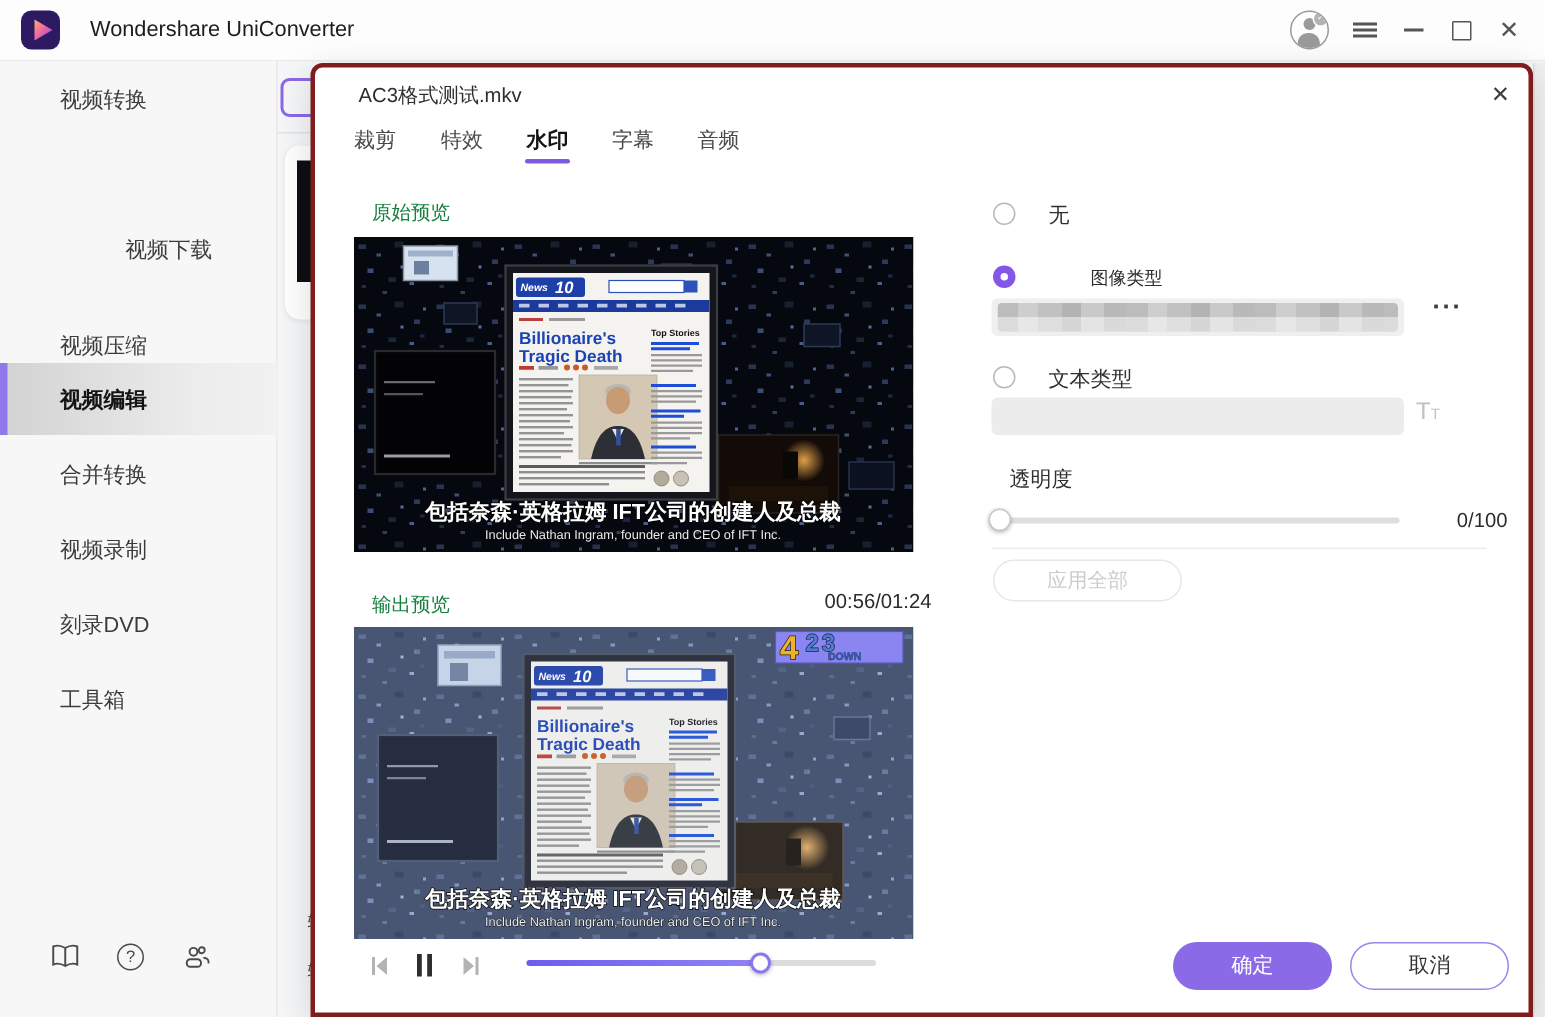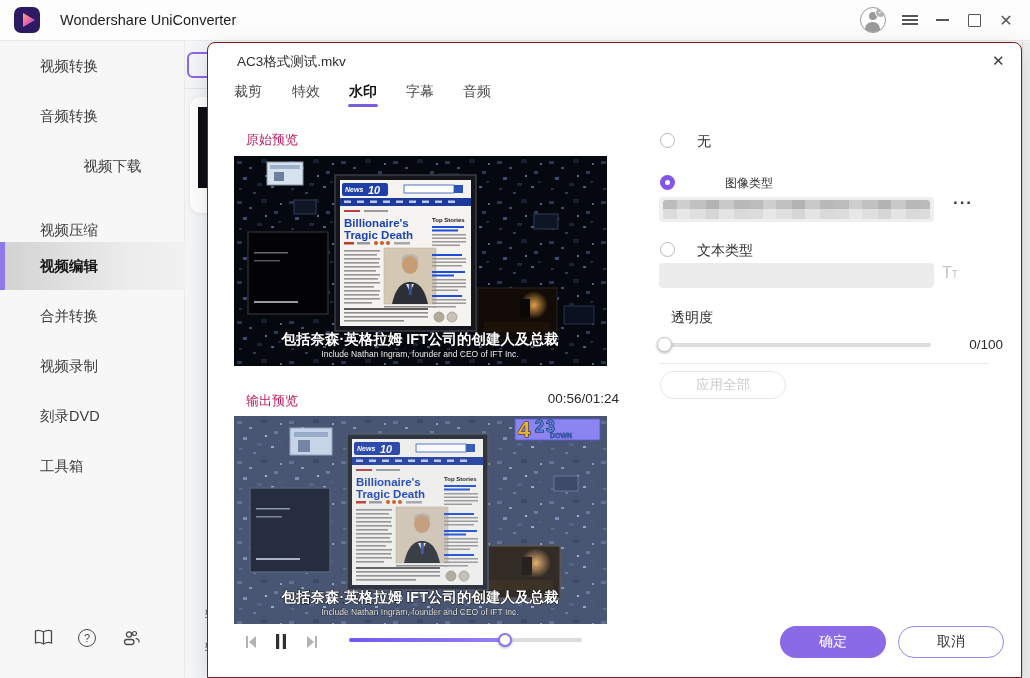--- a/index.html
+++ b/index.html
@@ -10,35 +10,35 @@
   svg text{font-family:"Liberation Sans","DejaVu Sans",sans-serif;}
   
   #topbar{left:0;top:0;width:1030px;height:41px;background:#fdfdfd;border-bottom:1px solid #ebebeb;box-sizing:border-box;}
   .winbtn{display:flex;align-items:center;justify-content:center;width:28px;height:28px;cursor:pointer;}
   
   #sidebar{left:0;top:41px;width:185px;height:637px;background:#f7f7f7;border-right:1px solid #e9e9e9;box-sizing:border-box;}
   .side-item{position:absolute;left:0;width:185px;height:48px;display:flex;align-items:center;padding-left:40px;box-sizing:border-box;font-size:14.5px;color:#3c3c3c;cursor:pointer;}
   .side-item.sel{background:linear-gradient(90deg,#d2d2d2 0%,#ececec 70%,#f1f1f1 100%);font-weight:bold;color:#141414;}
   .side-item.sel::before{content:"";position:absolute;left:0;top:0;width:5px;height:48px;background:#8f78ea;}
   
-  #modal{left:207px;top:42px;width:815px;height:636px;background:#ffffff;border:1px solid #7f1d1d;border-radius:8px 8px 0 0;box-sizing:border-box;box-shadow:0 6px 24px rgba(0,0,0,.14);}
+  #modal{left:207px;top:42px;width:815px;height:636px;background:#ffffff;border:3px solid #7f1d1d;border-radius:8px 8px 0 0;box-sizing:border-box;box-shadow:0 6px 24px rgba(0,0,0,.14);}
   .tab{position:absolute;top:40px;height:20px;font-size:14px;color:#4a4a4a;cursor:pointer;}
   .tab.sel{font-weight:bold;color:#141414;}
   .radio{position:absolute;width:15px;height:15px;border-radius:50%;border:1.5px solid #b9b9b9;background:#fff;box-sizing:border-box;cursor:pointer;}
   .radio.sel{border:none;background:#8456e8;}
   .radio.sel::after{content:"";position:absolute;left:5px;top:5px;width:5px;height:5px;border-radius:50%;background:#fff;}
   .input{position:absolute;background:#efefef;border-radius:4px;}
   .mosaic{position:absolute;left:4px;top:3px;right:4px;bottom:3px;border-radius:3px;
     background-image:
       repeating-linear-gradient(0deg, rgba(255,255,255,.38) 0 10px, rgba(0,0,0,.05) 10px 19px),
       repeating-linear-gradient(90deg,#c6c6c6 0 14px,#d9d9d9 14px 27px,#cbcbcb 27px 43px,#bdbdbd 43px 56px,#d4d4d4 56px 71px,#c3c3c3 71px 86px);}
   .pill{display:flex;align-items:center;justify-content:center;border-radius:16px;font-size:14px;cursor:pointer;box-sizing:border-box;}
   .track{position:absolute;height:4px;border-radius:2px;background:#dcdcdc;}
   .thumb{position:absolute;border-radius:50%;background:#fff;box-sizing:border-box;box-shadow:0 1px 3px rgba(0,0,0,.3);}
-  .lbl{font-size:13px;color:#be185d;}
+  .lbl{font-size:13px;color:#15803d;}
 </style>
 </head>
 <body>
 
 <div id="win">
 
   <div id="topbar" class="abs">
     <div class="abs" style="left:14px;top:7px;width:26px;height:26px;border-radius:7px;background:#2e1a63;">
       <svg width="26" height="26" viewBox="0 0 26 26">
         <defs>
@@ -71,23 +71,20 @@
     </div>
     <div class="abs winbtn" style="left:960px;top:6px;">
       <div style="width:11px;height:11px;border:1.6px solid #555;border-radius:1px;"></div>
     </div>
     <div class="abs winbtn" style="left:992px;top:6px;font-size:16px;color:#555;">✕</div>
   </div>
 
   <div id="sidebar" class="abs">
     <div class="side-item" style="top:1px;">
         <span>视频转换</span>
-      </div>
-    <div class="side-item" style="top:51px;">
-        <span>音频转换</span>
       </div>
     <div class="side-item" style="top:101px;justify-content:center;">
         <span>视频下载</span>
       </div>
     <div class="side-item" style="top:151px;align-items:flex-end;">
         <span>视频压缩</span>
       </div>
     <div class="side-item sel" style="top:201px;">
         <span>视频编辑</span>
       </div>

